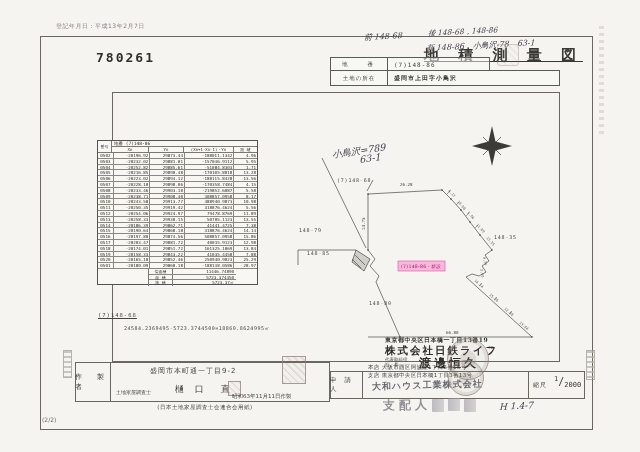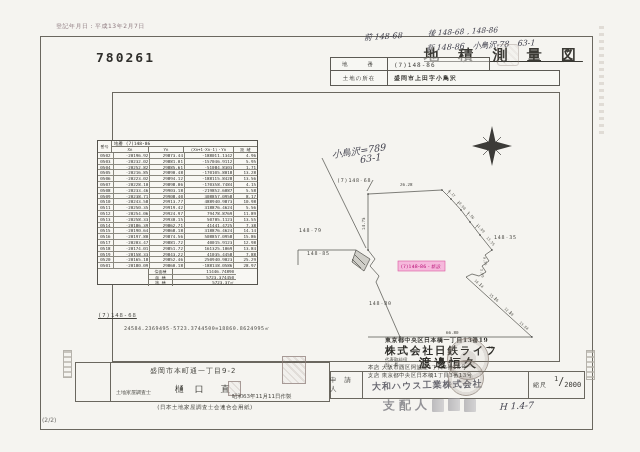--- a/index.html
+++ b/index.html
@@ -360,20 +360,21 @@
   <div class="owner-co">株式会社日鉄ライフ</div>
   <div class="owner-role">
     <div>代表取締役</div>
     <div>社　長</div>
   </div>
   <div class="owner-name">渡邊恒久</div>
   <div class="stamp-round" style="left:447px;top:338px;width:40px;height:40px;"></div>
 
   <div class="box" style="left:75px;top:362px;width:255px;height:40px;"></div>
   <div class="vline" style="left:110px;top:362px;height:40px;"></div>
+  <div class="abs maker-label" style="left:75px;top:362px;width:35px;height:40px;">作　製　者</div>
   <div class="maker-office">盛岡市本町通一丁目9-2</div>
   <div class="maker-qual">土地家屋調査士</div>
   <div class="maker-name">樋 口　直</div>
   <div class="stamp-sq" style="left:228px;top:381px;width:11px;height:13px;"></div>
   <div class="stamp-sq" style="left:282px;top:356px;width:22px;height:26px;"></div>
   <div class="maker-date">昭和63年11月11日作製</div>
   <div class="paper-note">(日本土地家屋調査士会連合会用紙)</div>
 
   <div class="box" style="left:330px;top:371px;width:255px;height:28px;"></div>
   <div class="vline" style="left:362px;top:371px;height:28px;"></div>

